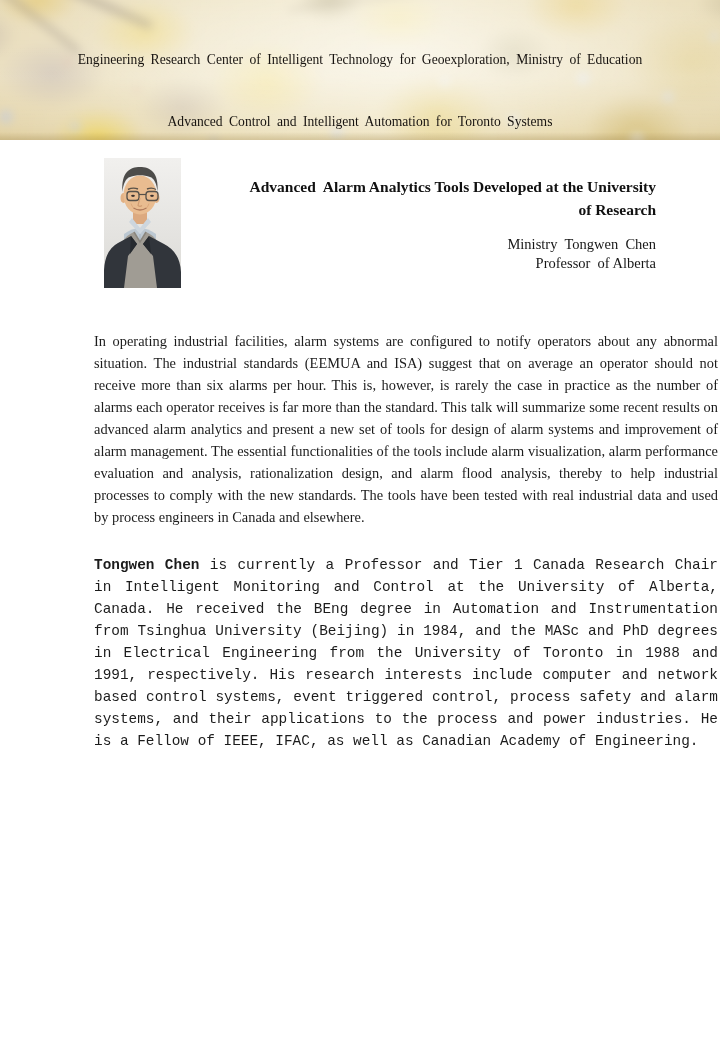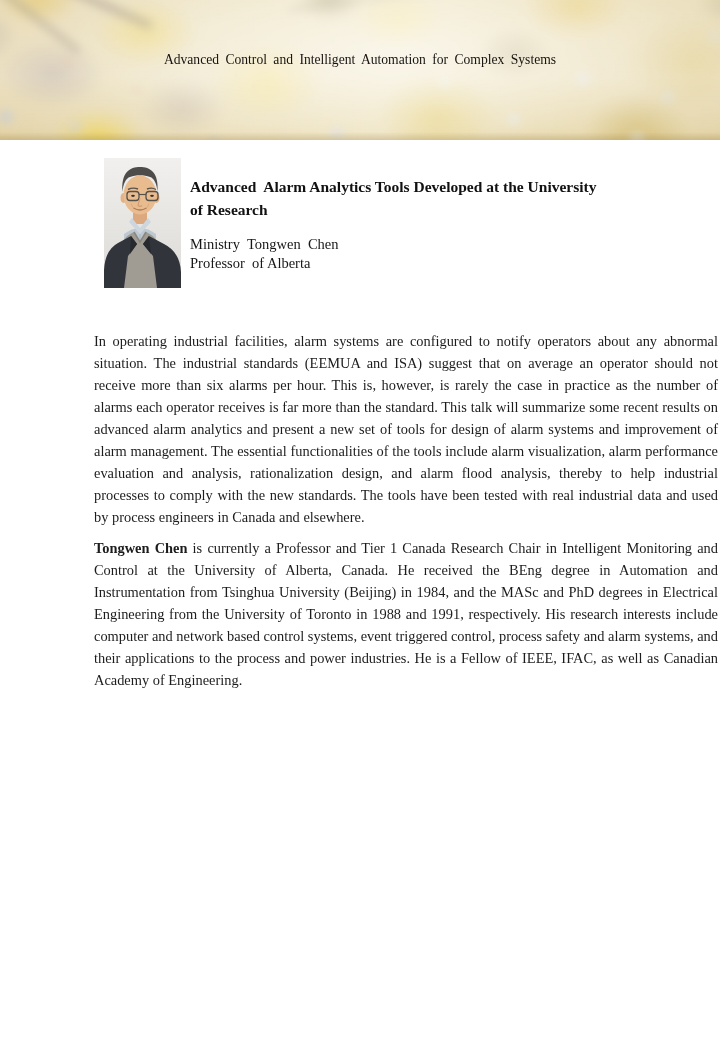--- a/index.html
+++ b/index.html
@@ -68,50 +68,51 @@
   .banner-text {
     position:relative; z-index:2; padding-top:9px; text-align:center;
     font-size:13.6px; line-height:20.6px; word-spacing:3px; color:#171310;
     white-space:pre-wrap;
   }
 
   
   .photo { position:absolute; left:104px; top:158px; width:77px; height:130px; }
   .photo svg { display:block; width:100%; height:100%; }
 
-  .talk-info { position:absolute; left:190px; top:175px; width:466px; text-align:left; }
+  .talk-info { position:absolute; left:190px; top:175px; width:466px; text-align:right; }
   .title { font-size:15.5px; line-height:23px; font-weight:bold; color:#111; }
   .title div { white-space:pre-wrap; }
   .title-gap { height:14px; }
   .speaker-block { font-size:14.5px; line-height:18.6px; color:#171717; }
   .speaker-block div { white-space:pre-wrap; }
 
   
   .abstract, .bio {
     position:absolute; left:48px; width:624px;
     font-size:14.4px; line-height:22px; text-align:justify; color:#1c1c1c;margin-left:46px;
   }
   .abstract { top:330px; }
-  .bio { top:537px; }
+  .bio { top:554px;font-family:Liberation Mono, monospace; }
   .bio .lead { font-weight:bold; }
 </style>
 </head>
 <body>
 
 <div class="page">
 
   <header class="banner">
     <div class="banner-bg">
       <div class="branch b1"></div>
       <div class="branch b2"></div>
       <div class="branch b3"></div>
     </div>
     <div class="banner-wash"></div>
     <div class="banner-text">
-      <div>Advanced Control and Intelligent Automation for Complex Systems</div>
+      <div>Engineering Research Center of Intelligent Technology for Geoexploration, Ministry of Education</div>
+      <div>Advanced Control and Intelligent Automation for Toronto Systems</div>
       
       
       
       
     </div>
   </header>
 
   <div class="photo">
     <svg viewBox="0 0 77 130" preserveAspectRatio="none">
       <defs>

